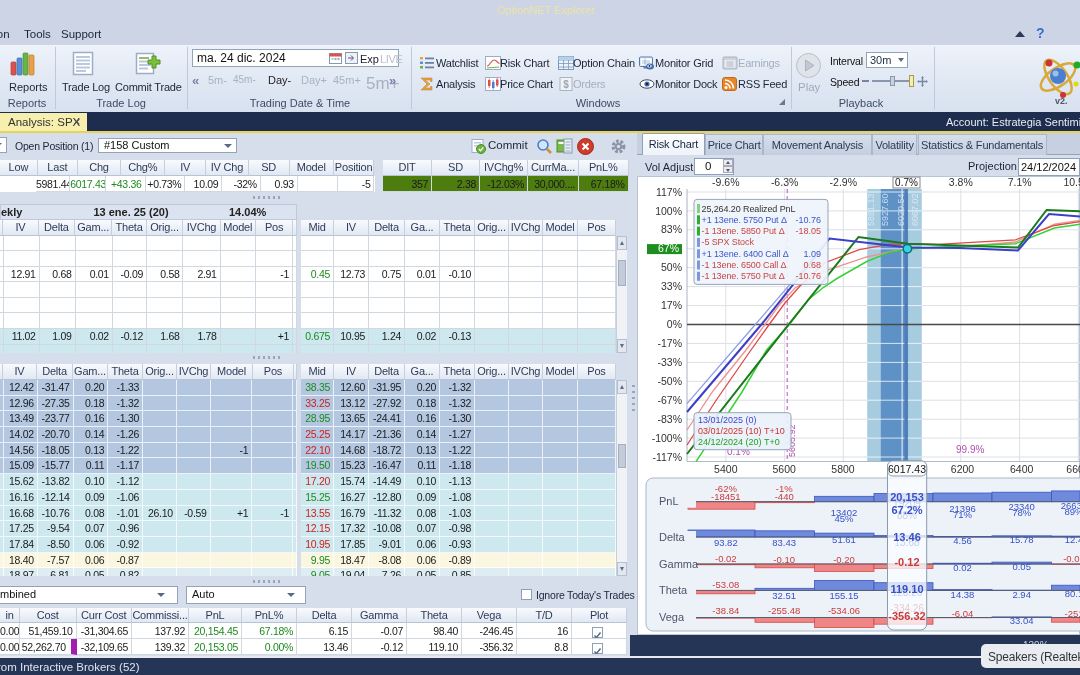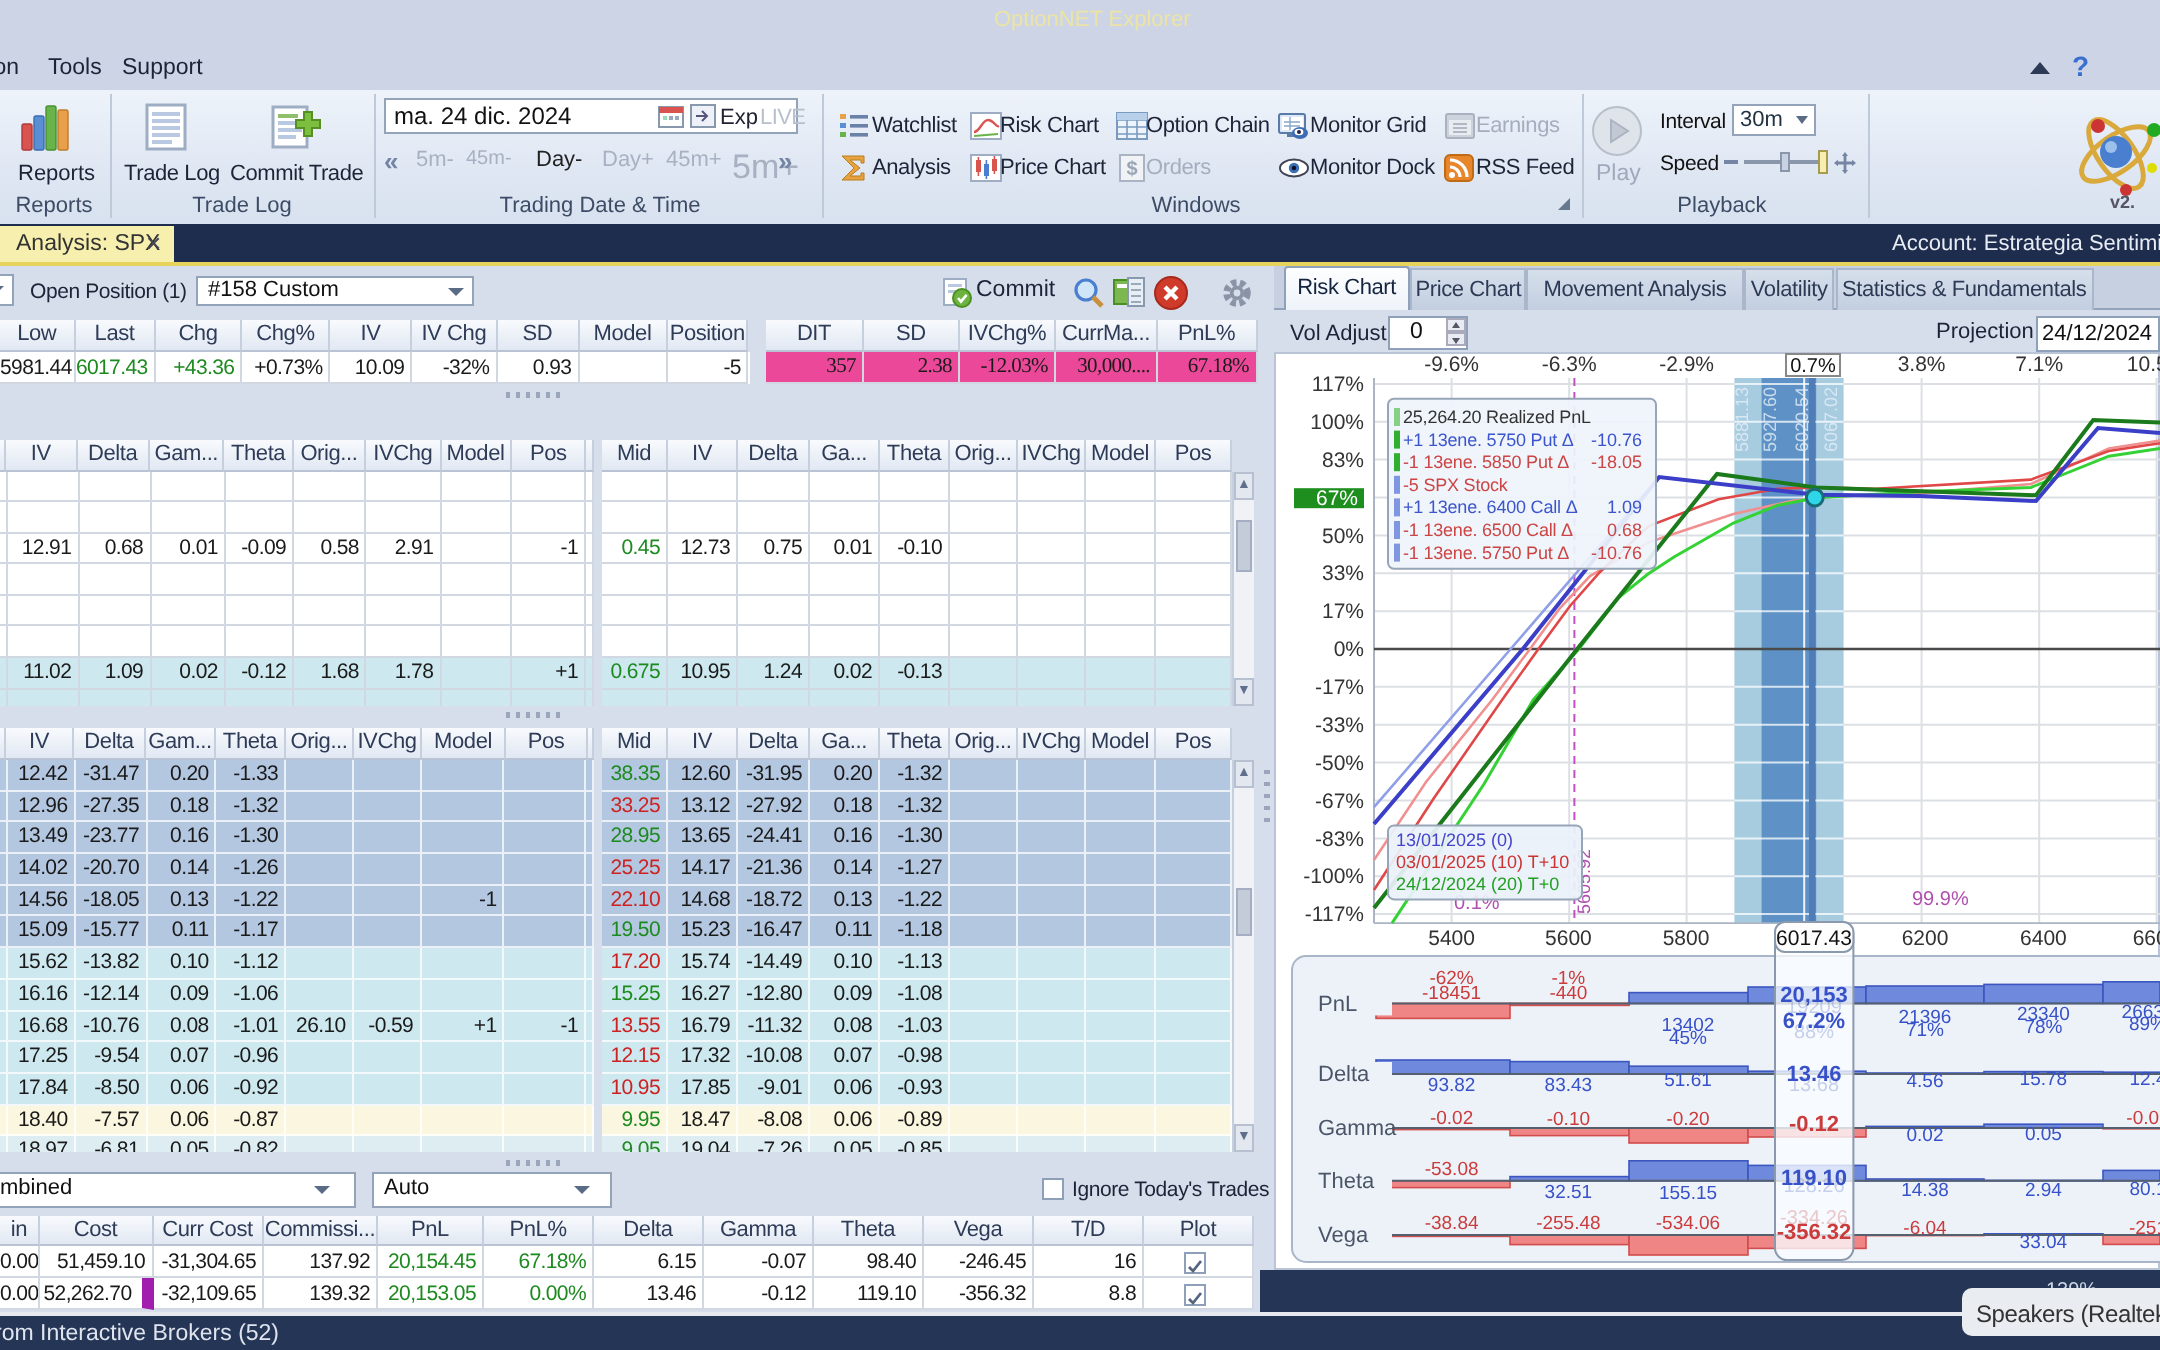--- a/index.html
+++ b/index.html
@@ -249,49 +249,54 @@
         <div class="hdrcell" style="width:37.8px;height:15.5px;line-height:14.5px;font-size:11px;">Low</div>
         <div class="hdrcell" style="width:40px;height:15.5px;line-height:14.5px;font-size:11px;">Last</div>
         <div class="hdrcell" style="width:43.4px;height:15.5px;line-height:14.5px;font-size:11px;">Chg</div>
         <div class="hdrcell" style="width:44.1px;height:15.5px;line-height:14.5px;font-size:11px;">Chg%</div>
         <div class="hdrcell" style="width:40.9px;height:15.5px;line-height:14.5px;font-size:11px;">IV</div>
         <div class="hdrcell" style="width:42.5px;height:15.5px;line-height:14.5px;font-size:11px;">IV Chg</div>
         <div class="hdrcell" style="width:41px;height:15.5px;line-height:14.5px;font-size:11px;">SD</div>
         <div class="hdrcell" style="width:44.1px;height:15.5px;line-height:14.5px;font-size:11px;">Model</div>
         <div class="hdrcell" style="width:40.7px;height:15.5px;line-height:14.5px;font-size:11px;">Position</div>
       </div>
-      <div class="row" style="height:16.5px;background:#fff;">
+      <div class="row" style="height:16.5px;background:#fff;padding-left:36px;">
         <div class="cell " style="width:37.8px;height:16.5px;line-height:16.5px;border-right:1px solid #d2d8e2;border-bottom:1px solid #d2d8e2;">5981.44</div>
         <div class="cell grn" style="width:40px;height:16.5px;line-height:16.5px;border-right:1px solid #d2d8e2;border-bottom:1px solid #d2d8e2;">6017.43</div>
         <div class="cell grn" style="width:43.4px;height:16.5px;line-height:16.5px;border-right:1px solid #d2d8e2;border-bottom:1px solid #d2d8e2;">+43.36</div>
         <div class="cell " style="width:44.1px;height:16.5px;line-height:16.5px;border-right:1px solid #d2d8e2;border-bottom:1px solid #d2d8e2;">+0.73%</div>
         <div class="cell " style="width:40.9px;height:16.5px;line-height:16.5px;border-right:1px solid #d2d8e2;border-bottom:1px solid #d2d8e2;">10.09</div>
         <div class="cell " style="width:42.5px;height:16.5px;line-height:16.5px;border-right:1px solid #d2d8e2;border-bottom:1px solid #d2d8e2;">-32%</div>
         <div class="cell " style="width:41px;height:16.5px;line-height:16.5px;border-right:1px solid #d2d8e2;border-bottom:1px solid #d2d8e2;">0.93</div>
         <div class="cell " style="width:44.1px;height:16.5px;line-height:16.5px;border-right:1px solid #d2d8e2;border-bottom:1px solid #d2d8e2;"></div>
         <div class="cell " style="width:40.7px;height:16.5px;line-height:16.5px;border-right:1px solid #d2d8e2;border-bottom:1px solid #d2d8e2;">-5</div>
       </div>
     </div>
     <div class="ab" style="left:383px;top:160px;width:245.5px;overflow:hidden;">
       <div class="row" style="height:15.5px;">
         <div class="hdrcell" style="width:49px;height:15.5px;line-height:14.5px;font-size:11px;">DIT</div>
         <div class="hdrcell" style="width:48px;height:15.5px;line-height:14.5px;font-size:11px;">SD</div>
         <div class="hdrcell" style="width:48px;height:15.5px;line-height:14.5px;font-size:11px;">IVChg%</div>
         <div class="hdrcell" style="width:51px;height:15.5px;line-height:14.5px;font-size:11px;">CurrMa...</div>
         <div class="hdrcell" style="width:49.5px;height:15.5px;line-height:14.5px;font-size:11px;">PnL%</div>
       </div>
-      <div class="row" style="height:16.5px;background:#ec4899;font-family:Liberation Serif, serif;">
+      <div class="row" style="height:16.5px;background:#4d7c0f;">
         <div class="cell " style="width:49px;height:16.5px;line-height:16.5px;border-right:1px solid #d2d8e2;border-bottom:1px solid #d2d8e2;">357</div>
         <div class="cell " style="width:48px;height:16.5px;line-height:16.5px;border-right:1px solid #d2d8e2;border-bottom:1px solid #d2d8e2;">2.38</div>
         <div class="cell " style="width:48px;height:16.5px;line-height:16.5px;border-right:1px solid #d2d8e2;border-bottom:1px solid #d2d8e2;">-12.03%</div>
         <div class="cell " style="width:51px;height:16.5px;line-height:16.5px;border-right:1px solid #d2d8e2;border-bottom:1px solid #d2d8e2;">30,000....</div>
         <div class="cell " style="width:49.5px;height:16.5px;line-height:16.5px;border-right:1px solid #d2d8e2;border-bottom:1px solid #d2d8e2;">67.18%</div>
       </div>
     </div>
     <div class="dots" style="left:253px;top:196px;"></div>
+<div class="ab" style="left:0;top:204px;width:297px;height:16px;background:#dbe3f0;border:1px solid #c0c9d9;box-sizing:border-box;">
+<span style="position:absolute;left:0px;top:1px;font-size:11px;font-weight:bold;color:#222;">ekly</span>
+<span style="position:absolute;left:60px;top:1px;width:140px;text-align:center;font-size:11px;font-weight:bold;color:#222;">13 ene. 25 (20)</span>
+<span style="position:absolute;left:228px;top:1px;font-size:11px;font-weight:bold;color:#222;">14.04%</span>
+    </div>
 <div class="ab" style="left:0px;top:220px;width:297.0px;height:133px;overflow:hidden;">
       <div class="row" style="height:15.5px;">
         <div class="hdrcell" style="width:3px;height:15.5px;line-height:14.5px;font-size:11px;"></div>
         <div class="hdrcell" style="width:35.8px;height:15.5px;line-height:14.5px;font-size:11px;">IV</div>
         <div class="hdrcell" style="width:36.1px;height:15.5px;line-height:14.5px;font-size:11px;">Delta</div>
         <div class="hdrcell" style="width:37.5px;height:15.5px;line-height:14.5px;font-size:11px;">Gam...</div>
         <div class="hdrcell" style="width:34.3px;height:15.5px;line-height:14.5px;font-size:11px;">Theta</div>
         <div class="hdrcell" style="width:36.6px;height:15.5px;line-height:14.5px;font-size:11px;">Orig...</div>
         <div class="hdrcell" style="width:37.3px;height:15.5px;line-height:14.5px;font-size:11px;">IVChg</div>
         <div class="hdrcell" style="width:35.4px;height:15.5px;line-height:14.5px;font-size:11px;">Model</div>

